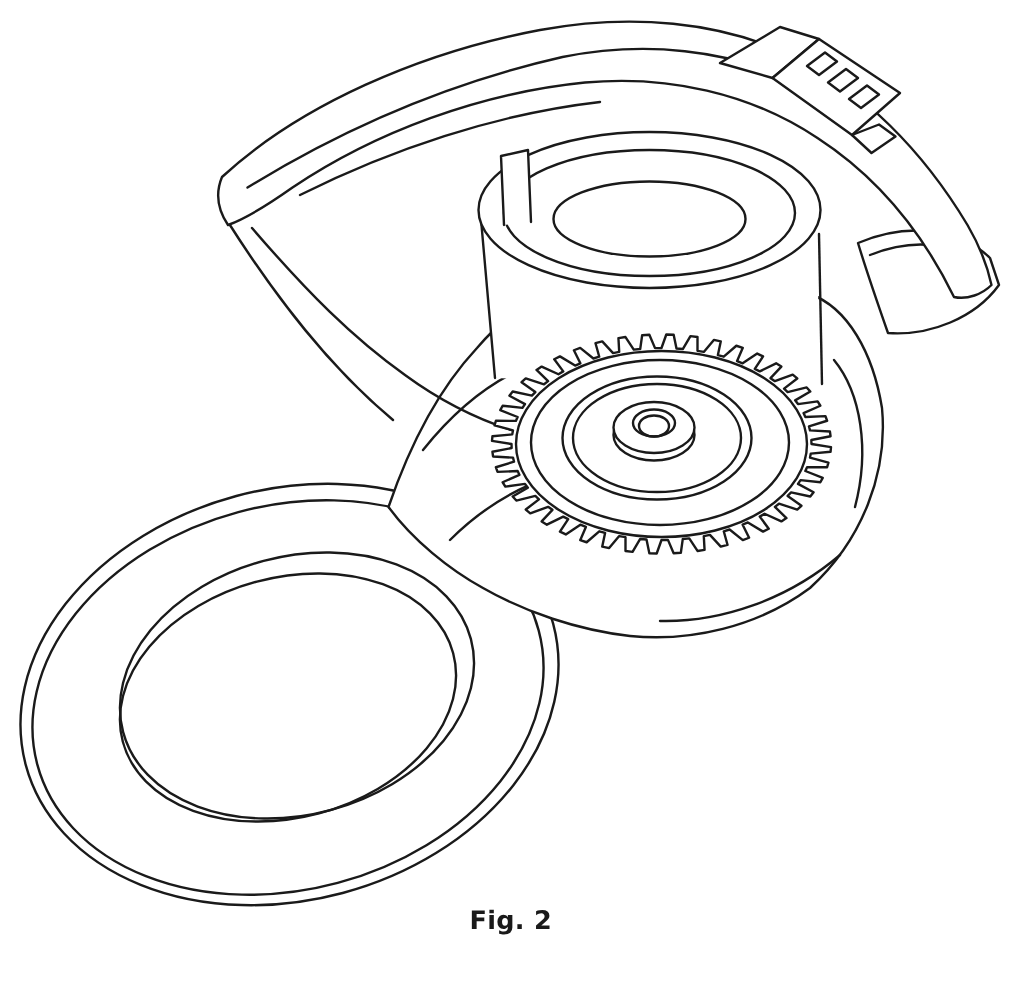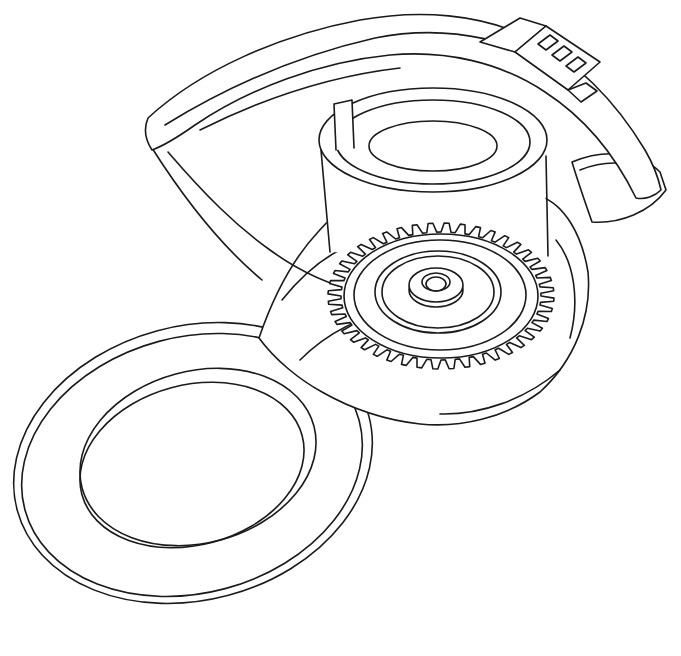--- a/index.html
+++ b/index.html
@@ -100,13 +100,14 @@
         <ellipse cx="436" cy="290" rx="27" ry="17" fill="#ffffff"></ellipse>
         <ellipse cx="436" cy="285" rx="27" ry="17" fill="#ffffff"></ellipse>
         <g>
           <ellipse cx="436" cy="282" rx="14" ry="9" fill="#ffffff"></ellipse>
           <ellipse cx="436" cy="284" rx="10" ry="7"></ellipse>
         </g>
       </g>
     </g>
   </svg>
 
+  <div class="caption">Fig. 2</div>
 </div>
 
 </body></html>

